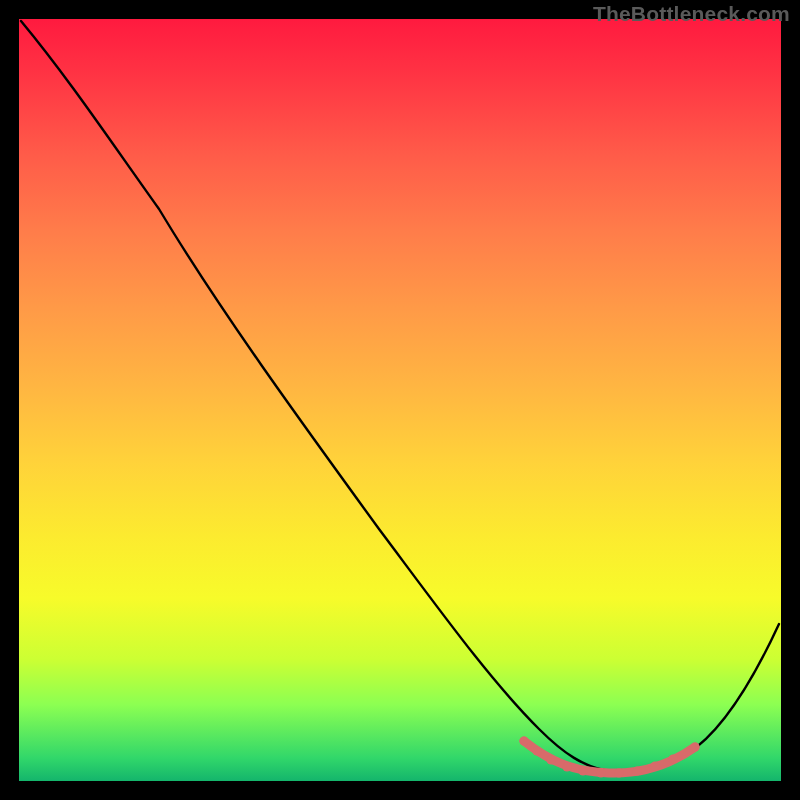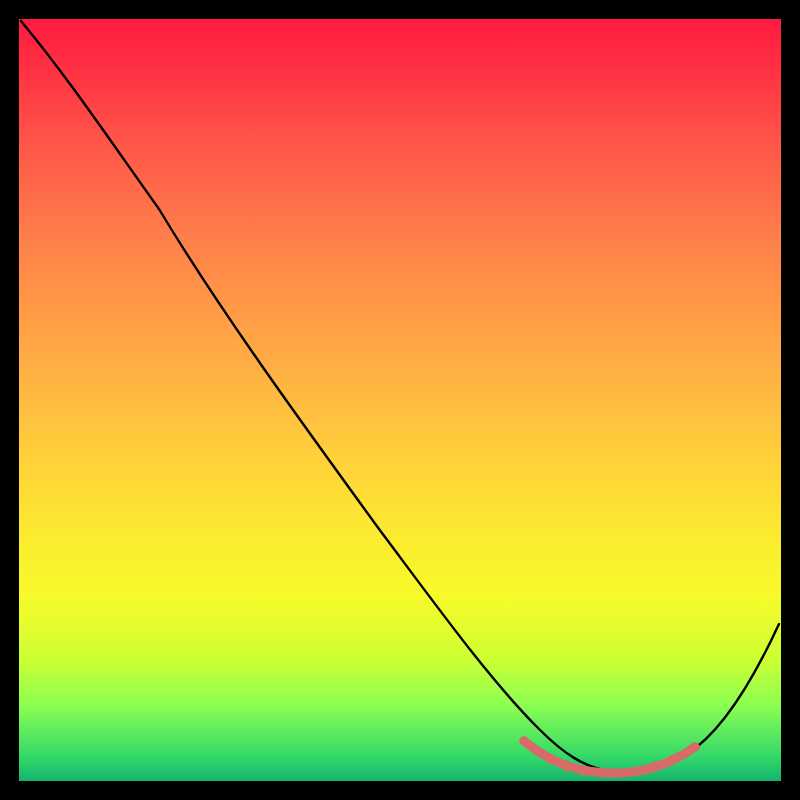--- a/index.html
+++ b/index.html
@@ -59,20 +59,21 @@
     position: absolute;
     inset: 0;
     width: 100%;
     height: 100%;
   }
 </style>
 </head>
 <body>
 
 <div class="frame">
+  <div class="watermark">TheBottleneck.com</div>
 
   <div class="plot">
     <div class="gradient"></div>
 
     <svg class="curve" viewBox="0 0 762 762" preserveAspectRatio="none">
 
       <path fill="none" stroke="#000" stroke-width="2.4" stroke-linecap="round" d="M 2 2
                C 50 60, 90 120, 140 190
                C 200 290, 280 400, 360 510
                C 420 590, 470 660, 520 710

